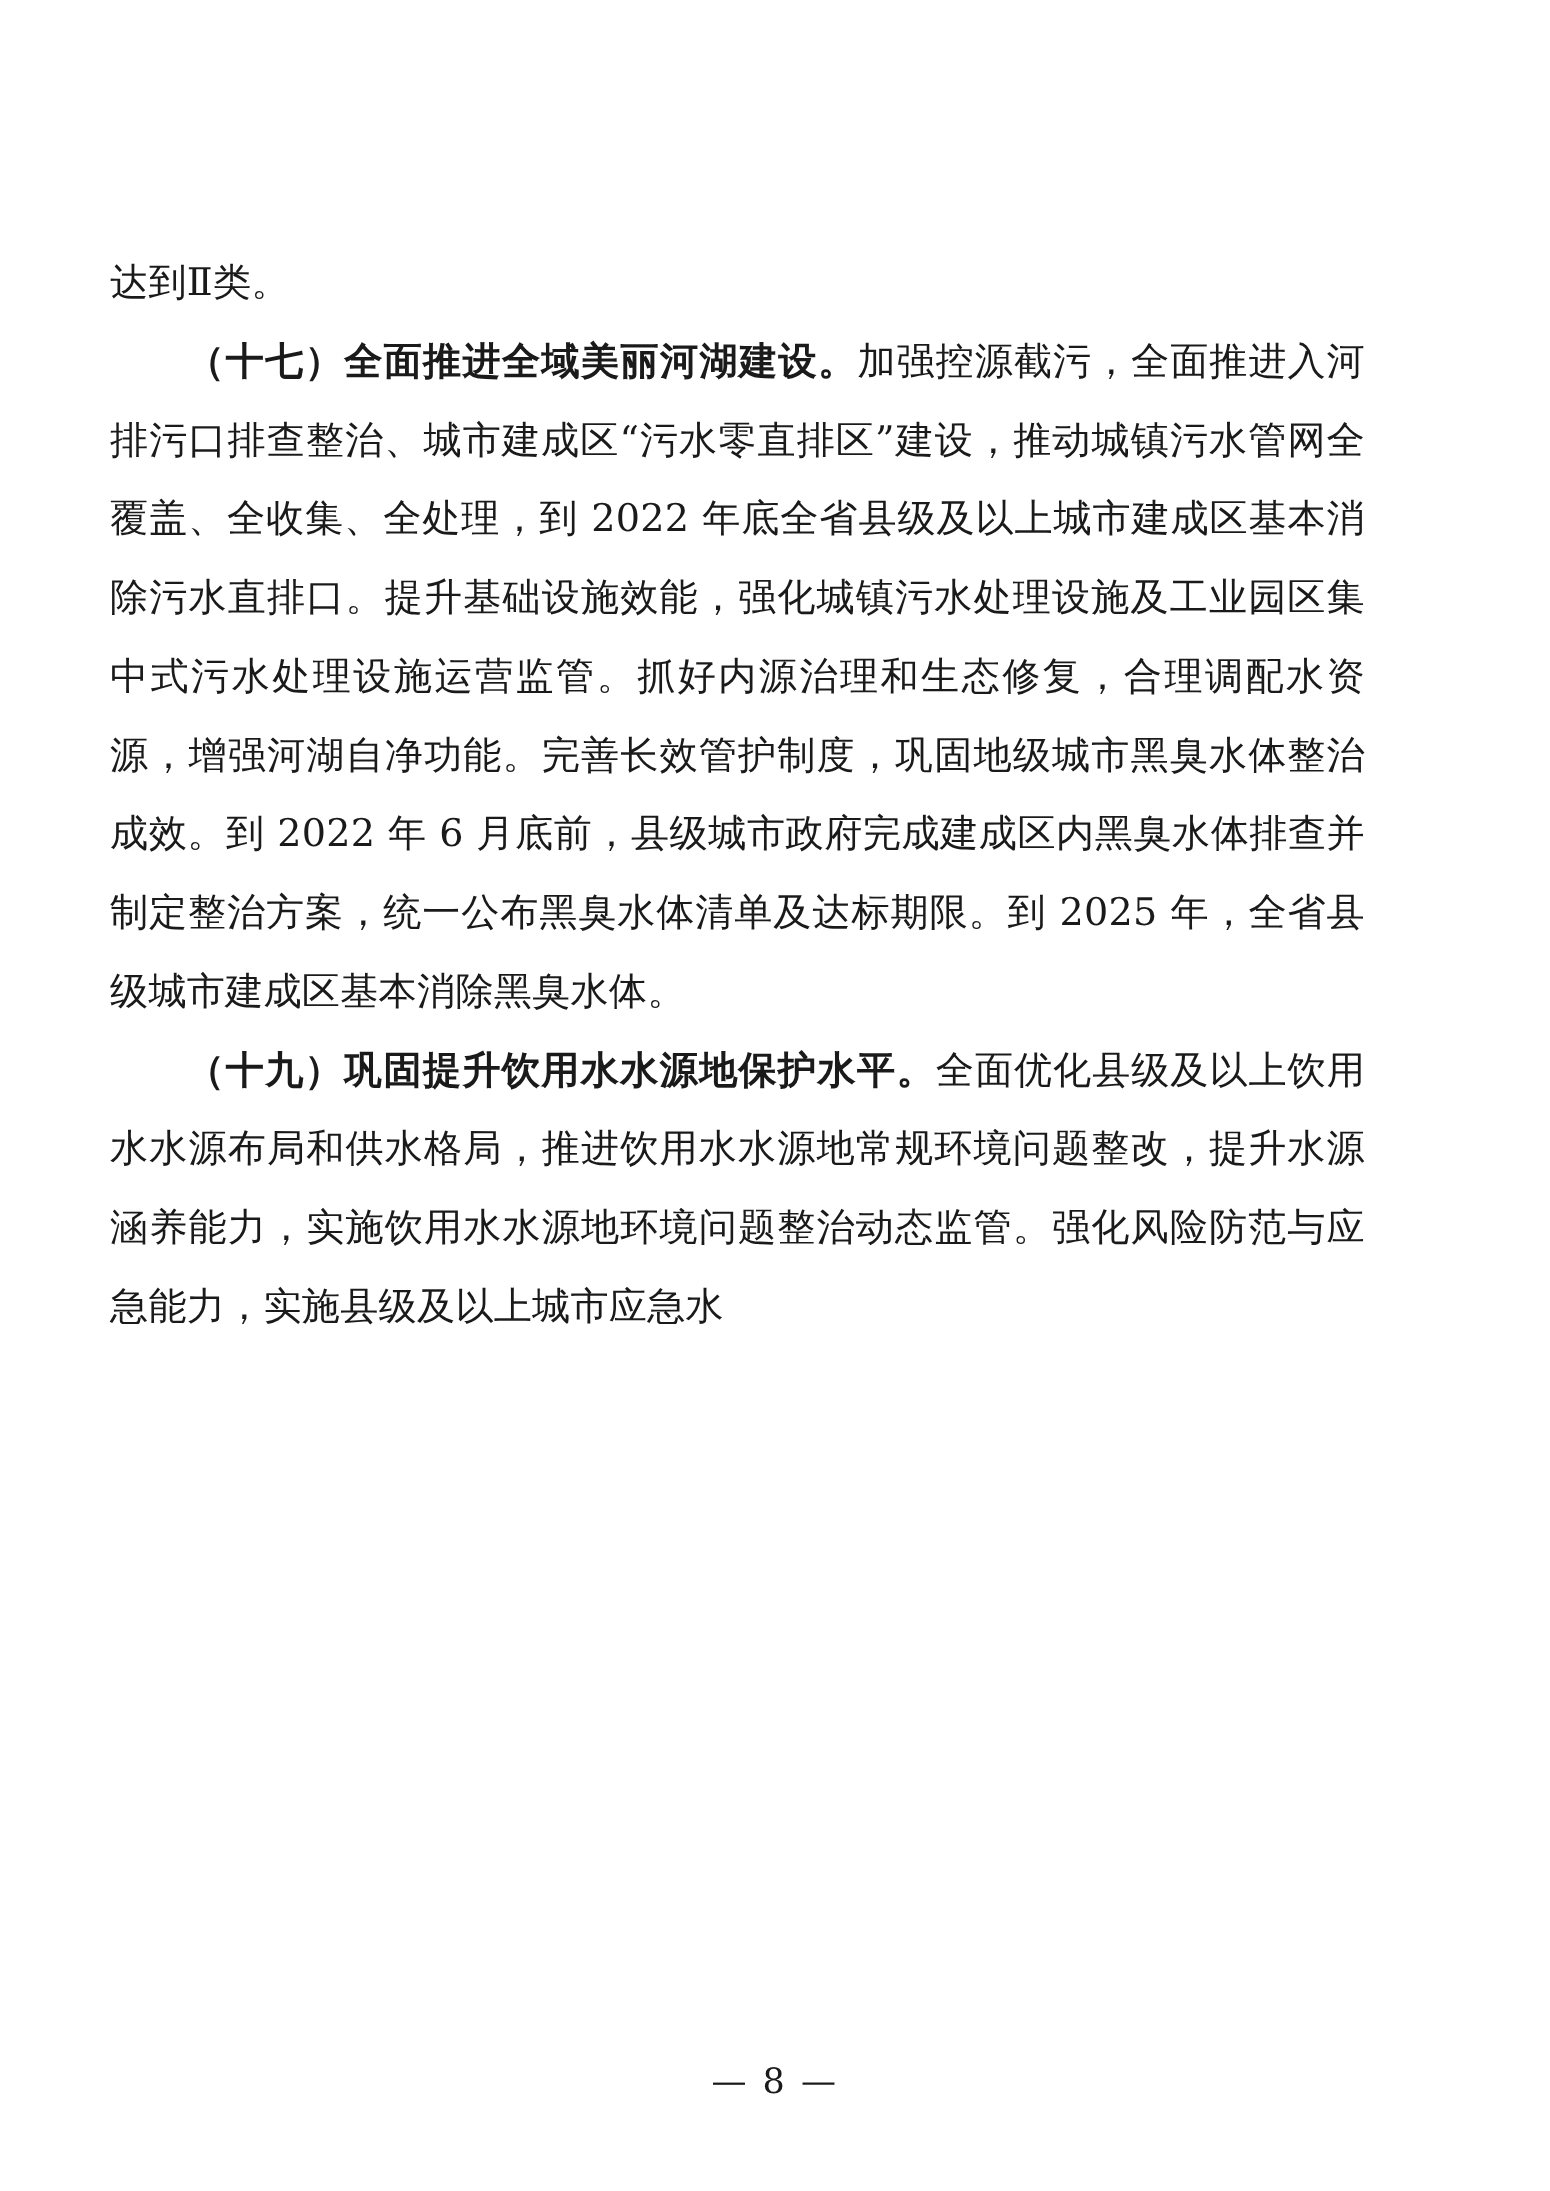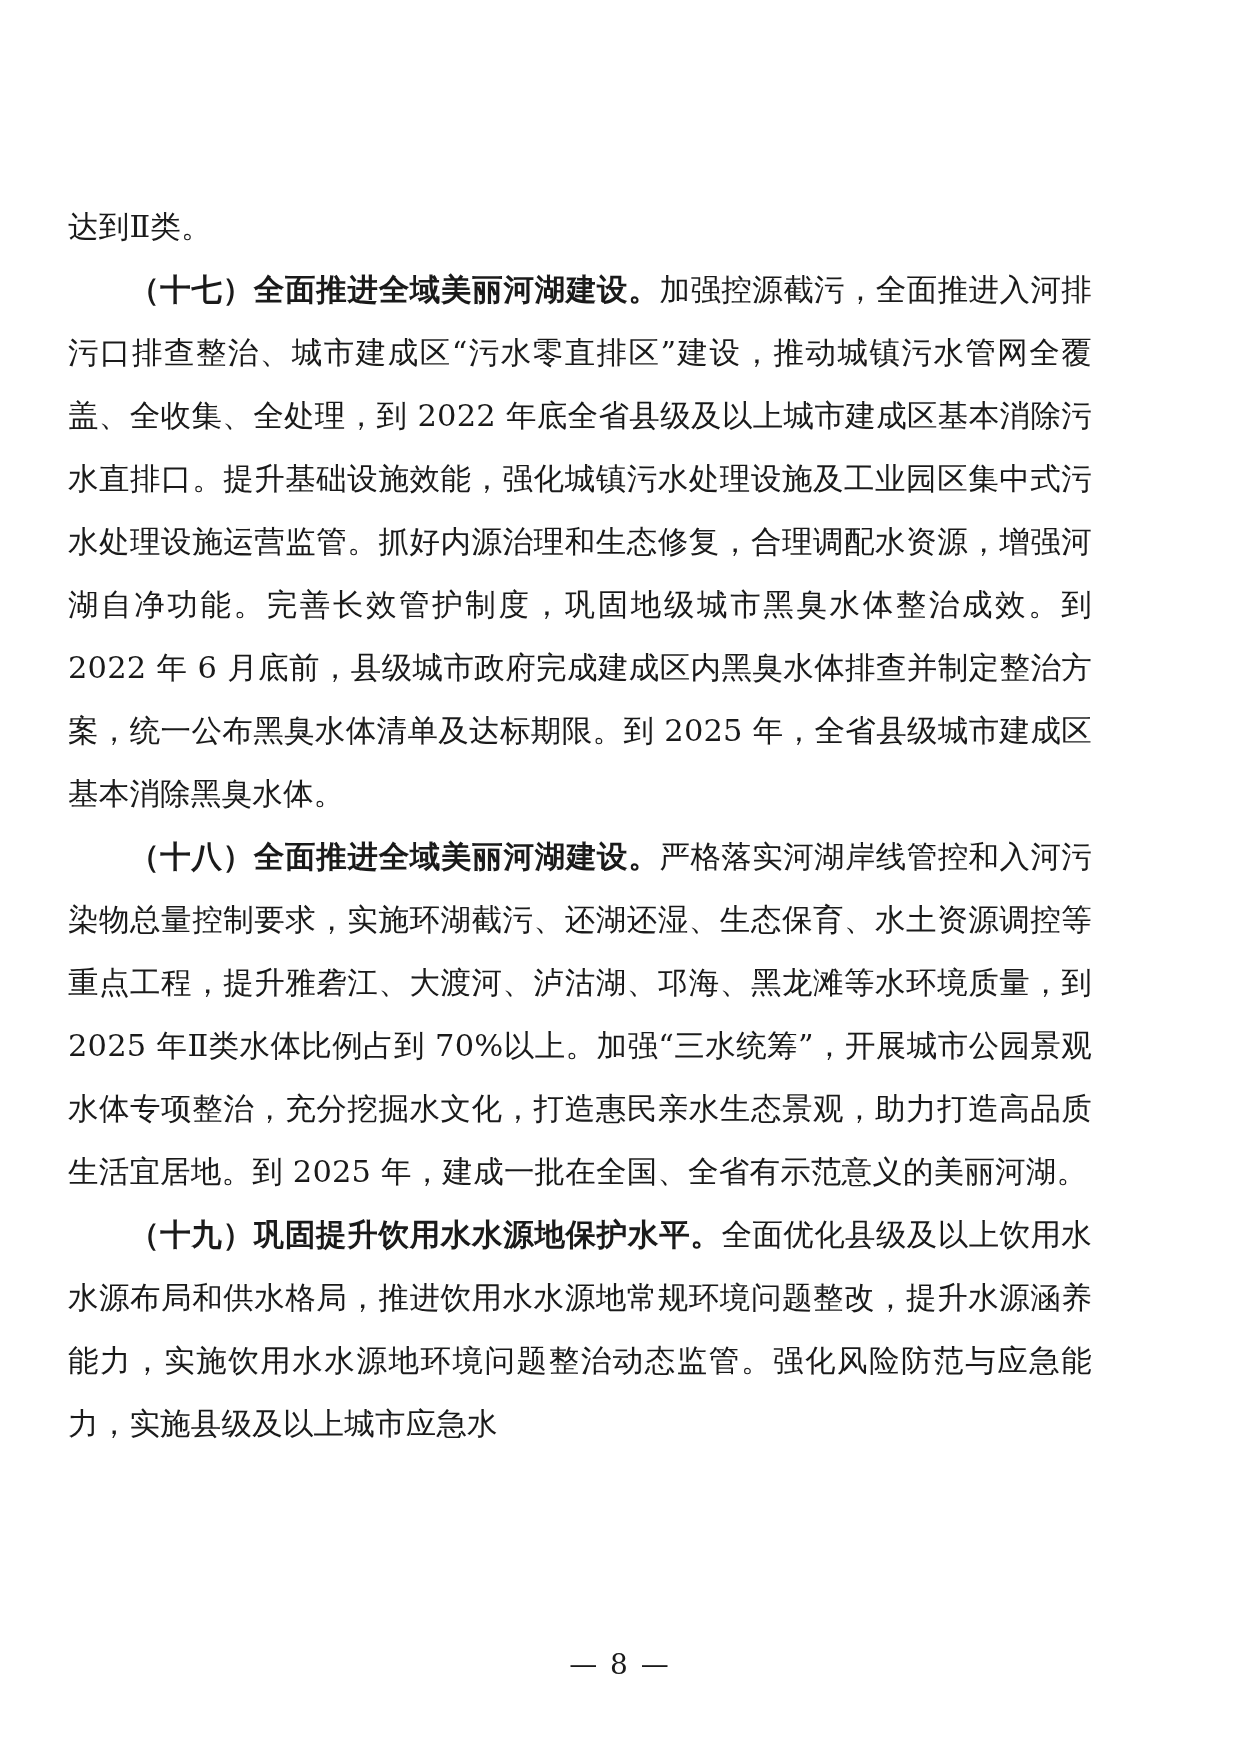--- a/index.html
+++ b/index.html
@@ -14,21 +14,21 @@
     font-family: "DejaVu Serif", "Liberation Serif", serif;
     color: #1a1a1a;
   }
   .page {
     position: absolute;
     left: 0;
     top: 0;
     width: 1240px;
     height: 1753px;
     box-sizing: border-box;
-    padding: 195px 148px 0 68px;
+    padding: 195px 148px 0 88px;
   }
   .doc-body {
     font-size: 30.5px;
     line-height: 63px;
     text-align: justify;
     text-justify: inter-ideograph;
     letter-spacing: 0.2px;
   }
   .para {
     margin: 0;
@@ -64,23 +64,20 @@
   <div class="doc-body">
 
     <p class="para">
       <span>达到Ⅱ类。</span>
     </p>
 
     <p class="para indent">
       <span class="lead">（十七）全面推进全域美丽河湖建设。</span><span>加强控源截污，全面推进入河排污口排查整治、城市建成区“污水零直排区”建设，推动城镇污水管网全覆盖、全收集、全处理，到 2022 年底全省县级及以上城市建成区基本消除污水直排口。提升基础设施效能，强化城镇污水处理设施及工业园区集中式污水处理设施运营监管。抓好内源治理和生态修复，合理调配水资源，增强河湖自净功能。完善长效管护制度，巩固地级城市黑臭水体整治成效。到 2022 年 6 月底前，县级城市政府完成建成区内黑臭水体排查并制定整治方案，统一公布黑臭水体清单及达标期限。到 2025 年，全省县级城市建成区基本消除黑臭水体。</span>
     </p>
 
-    <p class="para indent">
-      <span class="lead">（十八）全面推进全域美丽河湖建设。</span><span>严格落实河湖岸线管控和入河污染物总量控制要求，实施环湖截污、还湖还湿、生态保育、水土资源调控等重点工程，提升雅砻江、大渡河、泸沽湖、邛海、黑龙滩等水环境质量，到 2025 年Ⅱ类水体比例占到 70%以上。加强“三水统筹”，开展城市公园景观水体专项整治，充分挖掘水文化，打造惠民亲水生态景观，助力打造高品质生活宜居地。到 2025 年，建成一批在全国、全省有示范意义的美丽河湖。</span>
-    </p>
 
     <p class="para indent">
       <span class="lead">（十九）巩固提升饮用水水源地保护水平。</span><span>全面优化县级及以上饮用水水源布局和供水格局，推进饮用水水源地常规环境问题整改，提升水源涵养能力，实施饮用水水源地环境问题整治动态监管。强化风险防范与应急能力，实施县级及以上城市应急水</span>
     </p>
 
   </div>
 </div>
 
 <div class="footer">— 8 —</div>
 

